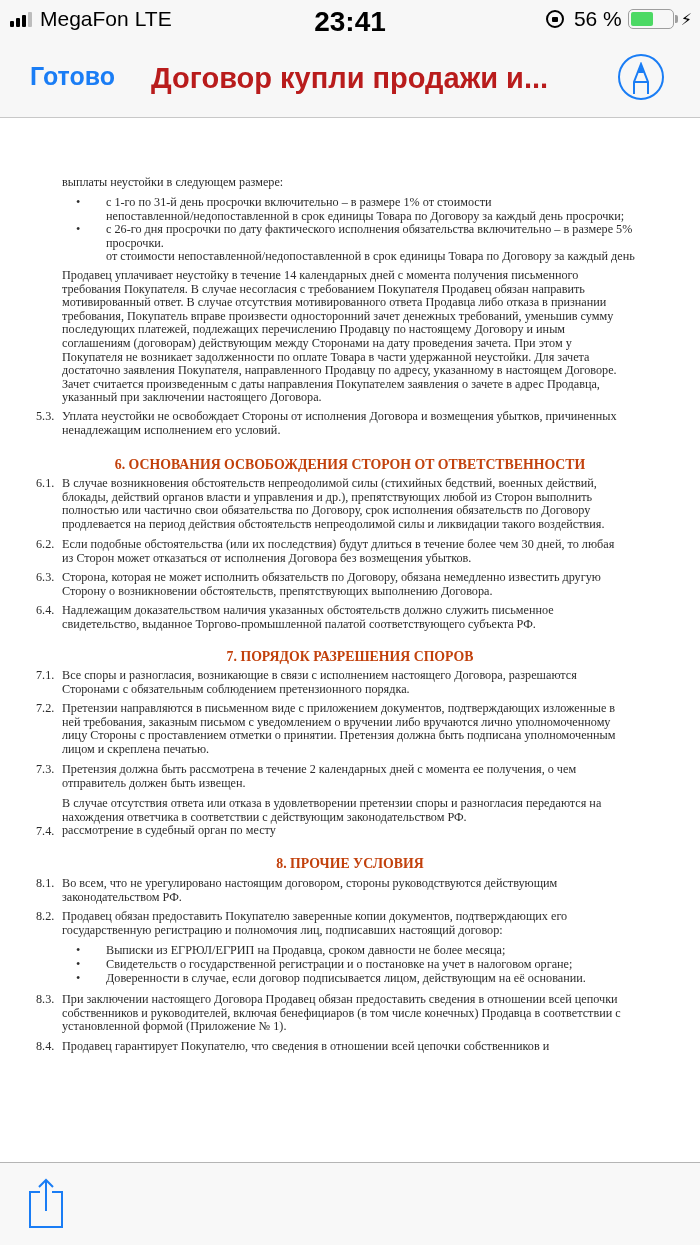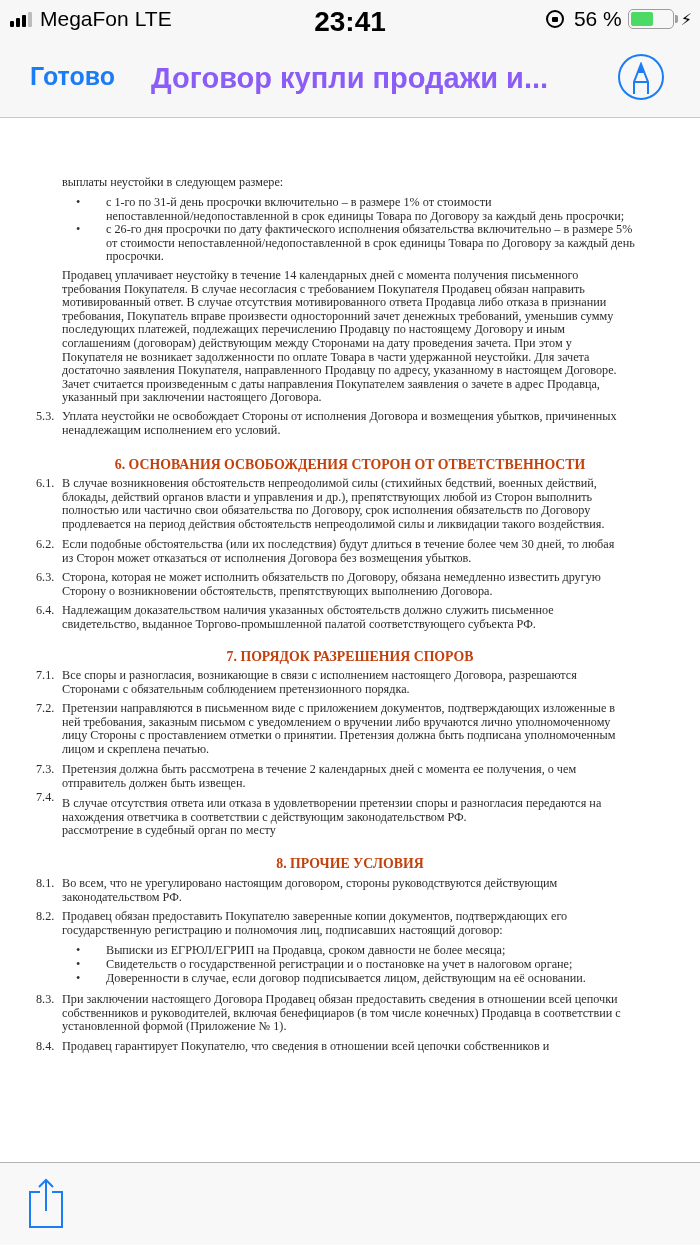--- a/index.html
+++ b/index.html
@@ -16,21 +16,21 @@
   .status-bar .right { position: absolute; right: 8px; top: 7px; display: flex; align-items: center; font-size: 21px; }
   .lock-rot { width: 18px; height: 18px; border: 2px solid #000; border-radius: 50%; margin-right: 10px; position: relative; }
   .lock-rot::after { content: ""; position: absolute; left: 4px; top: 5px; width: 6px; height: 5px; background: #000; border-radius: 1px; }
   .battery { width: 46px; height: 20px; border: 1.5px solid #9e9e9e; border-radius: 5px; padding: 2px; margin-left: 6px; position: relative; }
   .battery .fill { width: 56%; height: 100%; background: #4cd964; border-radius: 2px; }
   .battery-tip { width: 3px; height: 8px; background: #9e9e9e; border-radius: 0 2px 2px 0; margin-left: 1px; }
   .bolt { margin-left: 3px; font-size: 16px; }
 
   .nav-bar { position: absolute; top: 40px; left: 0; width: 700px; height: 78px; background: #f7f7f7; border-bottom: 1px solid #c8c8c8; }
   .done-btn { position: absolute; left: 30px; top: 22px; font-size: 25px; color: #1a7df5; font-weight: bold; cursor: pointer; }
-  .nav-title { position: absolute; left: 151px; top: 22px; font-size: 29px; color: #8b5cf6; font-weight: bold; white-space: nowrap; }
+  .nav-title { position: absolute; left: 151px; top: 22px; font-size: 29px; color: #b91c1c; font-weight: bold; white-space: nowrap; }
   .markup-btn { position: absolute; left: 618px; top: 14px; width: 46px; height: 46px; border: 2px solid #1a7df5; border-radius: 50%; cursor: pointer; }
   .markup-btn svg { position: absolute; left: 9px; top: 6px; }
 
   .doc { position: absolute; top: 119px; left: 0; width: 700px; height: 1043px; background: #fff; overflow: hidden; font-family: "Liberation Serif", serif; font-size: 12.2px; line-height: 13.6px; color: #2b2b2b; }
   .p { position: absolute; left: 62px; width: 605px; }
   .num { position: absolute; left: 36px; }
   .bul { position: absolute; left: 76px; }
   .bt { position: absolute; left: 106px; width: 577px; }
   .heading { position: absolute; left: 0; width: 700px; text-align: center; font-weight: bold; font-size: 13.8px; color: #c2410c; }
 
@@ -79,22 +79,22 @@
   <div class="p" style="top:57px">выплаты неустойки в следующем размере:</div>
 
   <span class="bul" style="top:77px">•</span>
   <div class="bt" style="top:77px">
     <div>с 1-го по 31-й день просрочки включительно – в размере 1% от стоимости</div>
     <div>непоставленной/недопоставленной в срок единицы Товара по Договору за каждый день просрочки;</div>
   </div>
   <span class="bul" style="top:104px">•</span>
   <div class="bt" style="top:104px">
     <div>с 26-го дня просрочки по дату фактического исполнения обязательства включительно – в размере 5%</div>
+    <div>просрочки.</div>
     <div>от стоимости непоставленной/недопоставленной в срок единицы Товара по Договору за каждый день</div>
-    <div>просрочки.</div>
   </div>
 
   <div class="p" style="top:150px">
     <div>Продавец уплачивает неустойку в течение 14 календарных дней с момента получения письменного</div>
     <div>требования Покупателя. В случае несогласия с требованием Покупателя Продавец обязан направить</div>
     <div>мотивированный ответ. В случае отсутствия мотивированного ответа Продавца либо отказа в признании</div>
     <div>требования, Покупатель вправе произвести односторонний зачет денежных требований, уменьшив сумму</div>
     <div>последующих платежей, подлежащих перечислению Продавцу по настоящему Договору и иным</div>
     <div>соглашениям (договорам) действующим между Сторонами на дату проведения зачета. При этом у</div>
     <div>Покупателя не возникает задолженности по оплате Товара в части удержанной неустойки. Для зачета</div>
@@ -152,21 +152,21 @@
     <div>лицу Стороны с проставлением отметки о принятии. Претензия должна быть подписана уполномоченным</div>
     <div>лицом и скреплена печатью.</div>
   </div>
 
   <span class="num" style="top:644px">7.3.</span>
   <div class="p" style="top:644px">
     <div>Претензия должна быть рассмотрена в течение 2 календарных дней с момента ее получения, о чем</div>
     <div>отправитель должен быть извещен.</div>
   </div>
 
-  <span class="num" style="top:672px">7.4.</span>
+  <span class="num" style="top:706px">7.4.</span>
   <div class="p" style="top:678px">
     <div>В случае отсутствия ответа или отказа в удовлетворении претензии споры и разногласия передаются на</div>
     <div>нахождения ответчика в соответствии с действующим законодательством РФ.</div>
     <div>рассмотрение в судебный орган по месту</div>
   </div>
 
   <div class="heading" style="top:738px">8. ПРОЧИЕ УСЛОВИЯ</div>
 
   <span class="num" style="top:758px">8.1.</span>
   <div class="p" style="top:758px">

